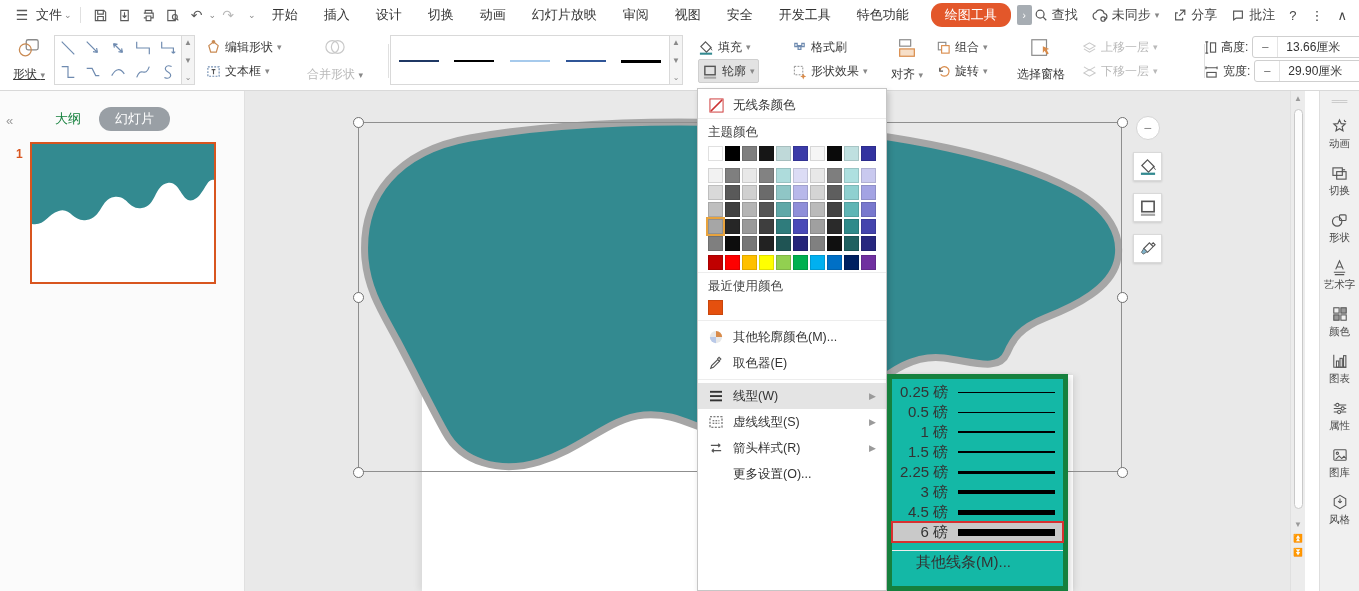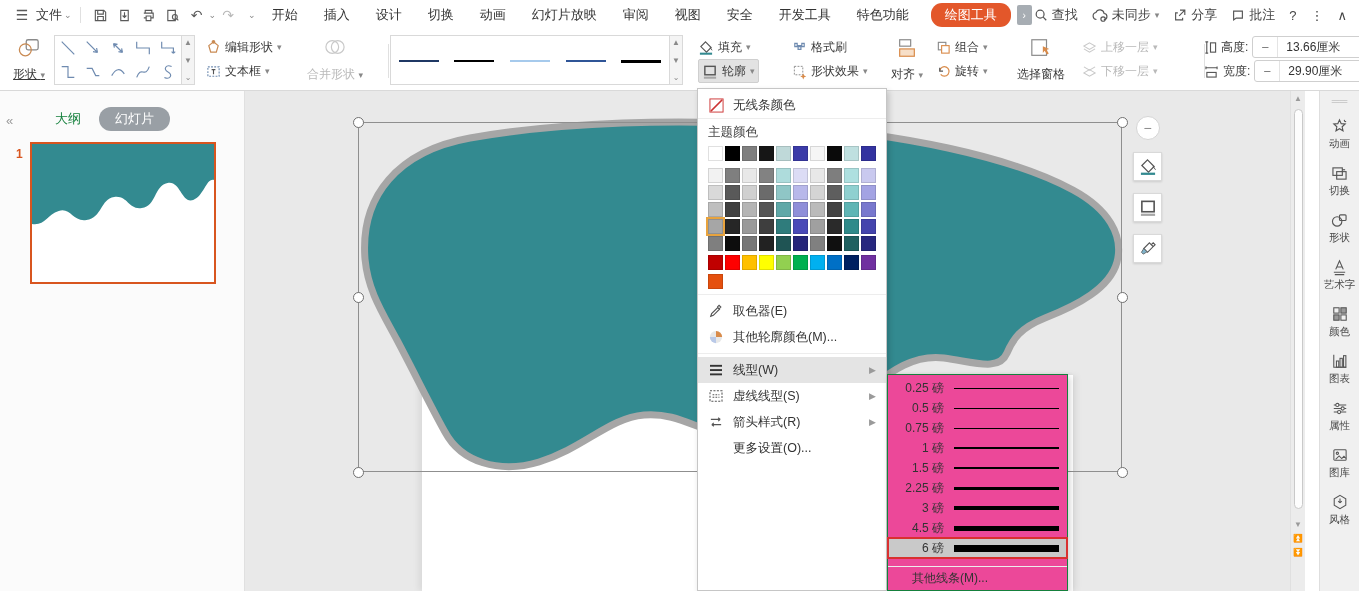--- a/index.html
+++ b/index.html
@@ -83,22 +83,22 @@
   .om-item .sub { margin-left:auto; color:#9a9a9a; font-size:9px; }
   .om-item.hov { background:#e4e4e4; }
   .om-label { padding:5px 10px 3px 10px; color:#444; border-top:1px solid #ededed; }
   .om-sep { border-top:1px solid #ededed; margin:3px 0; }
   .cgrid { display:grid; grid-template-columns:repeat(10,15px); gap:2px; padding:2px 10px; }
   .sw { width:15px; height:15px; cursor:pointer; border:1px solid rgba(0,0,0,0.12); }
   .sw.sel { outline:2px solid #e8a33d; outline-offset:0; }
   #theme-tints { margin-top:3px; }
 
   
-  #weight-menu { position:absolute; left:887px; top:374px; width:181px; height:217px; background:#ec4899;
-    border:1px solid #15803d; box-shadow:2px 3px 6px rgba(0,0,0,0.18); font-size:12px; z-index:21; padding-top:3px; }
+  #weight-menu { position:absolute; left:887px; top:374px; width:181px; height:217px; background:#14b8a6;
+    border:5px solid #15803d; box-shadow:2px 3px 6px rgba(0,0,0,0.18); font-size:15px; z-index:21; padding-top:3px; }
   .wt-row { display:flex; align-items:center; height:20px; padding:0 8px; cursor:pointer; }
   .wt-row .wl { width:58px; text-align:right; padding-right:10px; color:#333; white-space:nowrap; }
   .wt-row .wline { flex:1; border-top-style:solid; border-top-color:#000; }
   .wt-row.sel { background:#c9c9c9; outline:2px solid #d93030; outline-offset:-1px; }
   #wt-more { display:flex; align-items:center; height:24px; padding:0 8px 0 24px; cursor:pointer; margin-top:8px; border-top:1px solid #ededed; color:#333; }
 
   
   #right-sidebar { position:absolute; right:0; top:91px; width:40px; height:500px; background:#f0f0f0; border-left:1px solid #dedede;
     display:flex; flex-direction:column; align-items:center; }
   #side-grip { color:#c2c2c2; font-size:11px; padding:4px 0 10px 0; cursor:pointer; }
@@ -596,42 +596,43 @@
         <span class="sw" style="background: rgb(254, 0, 0);"></span>
         <span class="sw" style="background: rgb(255, 192, 0);"></span>
         <span class="sw" style="background: rgb(255, 255, 0);"></span>
         <span class="sw" style="background: rgb(146, 208, 80);"></span>
         <span class="sw" style="background: rgb(0, 176, 80);"></span>
         <span class="sw" style="background: rgb(0, 176, 240);"></span>
         <span class="sw" style="background: rgb(0, 112, 198);"></span>
         <span class="sw" style="background: rgb(0, 32, 96);"></span>
         <span class="sw" style="background: rgb(112, 48, 160);"></span>
       </div>
+    <div class="om-label">最近使用颜色</div>
     <div class="cgrid" id="recent-row">
         <span class="sw" style="background: rgb(229, 80, 14);"></span>
       </div>
     <div class="om-sep"></div>
-    <div class="om-item">
-      <span class="mi">
-        <svg width="14" height="14" viewBox="0 0 16 16" fill="none" stroke="#555" stroke-width="1.3">
-            <path d="M2 14l1-3 7-7 2 2-7 7z"></path>
-            <path d="M9.5 3.5l2-2 2 2-2 2"></path>
-          </svg>
-      </span>
-      <span>取色器(E)</span>
-    </div>
     <div class="om-item">
       <span class="mi">
         <svg width="14" height="14" viewBox="0 0 16 16">
             <circle cx="8" cy="8" r="7" fill="#e8e8e8"></circle>
             <path d="M8 1A7 7 0 0 1 15 8H8z" fill="#d98b4a"></path>
             <path d="M8 8v7A7 7 0 0 1 1 8z" fill="#b9c9e8"></path>
           </svg>
       </span>
       <span>其他轮廓颜色(M)...</span>
+    </div>
+    <div class="om-item">
+      <span class="mi">
+        <svg width="14" height="14" viewBox="0 0 16 16" fill="none" stroke="#555" stroke-width="1.3">
+            <path d="M2 14l1-3 7-7 2 2-7 7z"></path>
+            <path d="M9.5 3.5l2-2 2 2-2 2"></path>
+          </svg>
+      </span>
+      <span>取色器(E)</span>
     </div>
     <div class="om-sep"></div>
     <div class="om-item hov">
       <span class="mi">
         <svg width="14" height="12" viewBox="0 0 16 14">
             <rect x="1" y="1" width="14" height="2.2" fill="#333"></rect>
             <rect x="1" y="6" width="14" height="2.2" fill="#333"></rect>
             <rect x="1" y="11" width="14" height="2.2" fill="#333"></rect>
           </svg>
       </span>
@@ -664,24 +665,20 @@
 
   <div id="weight-menu">
     <div id="weight-list">
         <div class="wt-row">
           <span class="wl">0.25 磅</span>
           <span class="wline" style="border-top-width: 1px;"></span>
         </div>
         <div class="wt-row">
           <span class="wl">0.5 磅</span>
           <span class="wline" style="border-top-width: 1.3px;"></span>
-        </div>
-        <div class="wt-row">
-          <span class="wl">0.75 磅</span>
-          <span class="wline" style="border-top-width: 1.7px;"></span>
         </div>
         <div class="wt-row">
           <span class="wl">1 磅</span>
           <span class="wline" style="border-top-width: 2px;"></span>
         </div>
         <div class="wt-row">
           <span class="wl">1.5 磅</span>
           <span class="wline" style="border-top-width: 2.5px;"></span>
         </div>
         <div class="wt-row">

